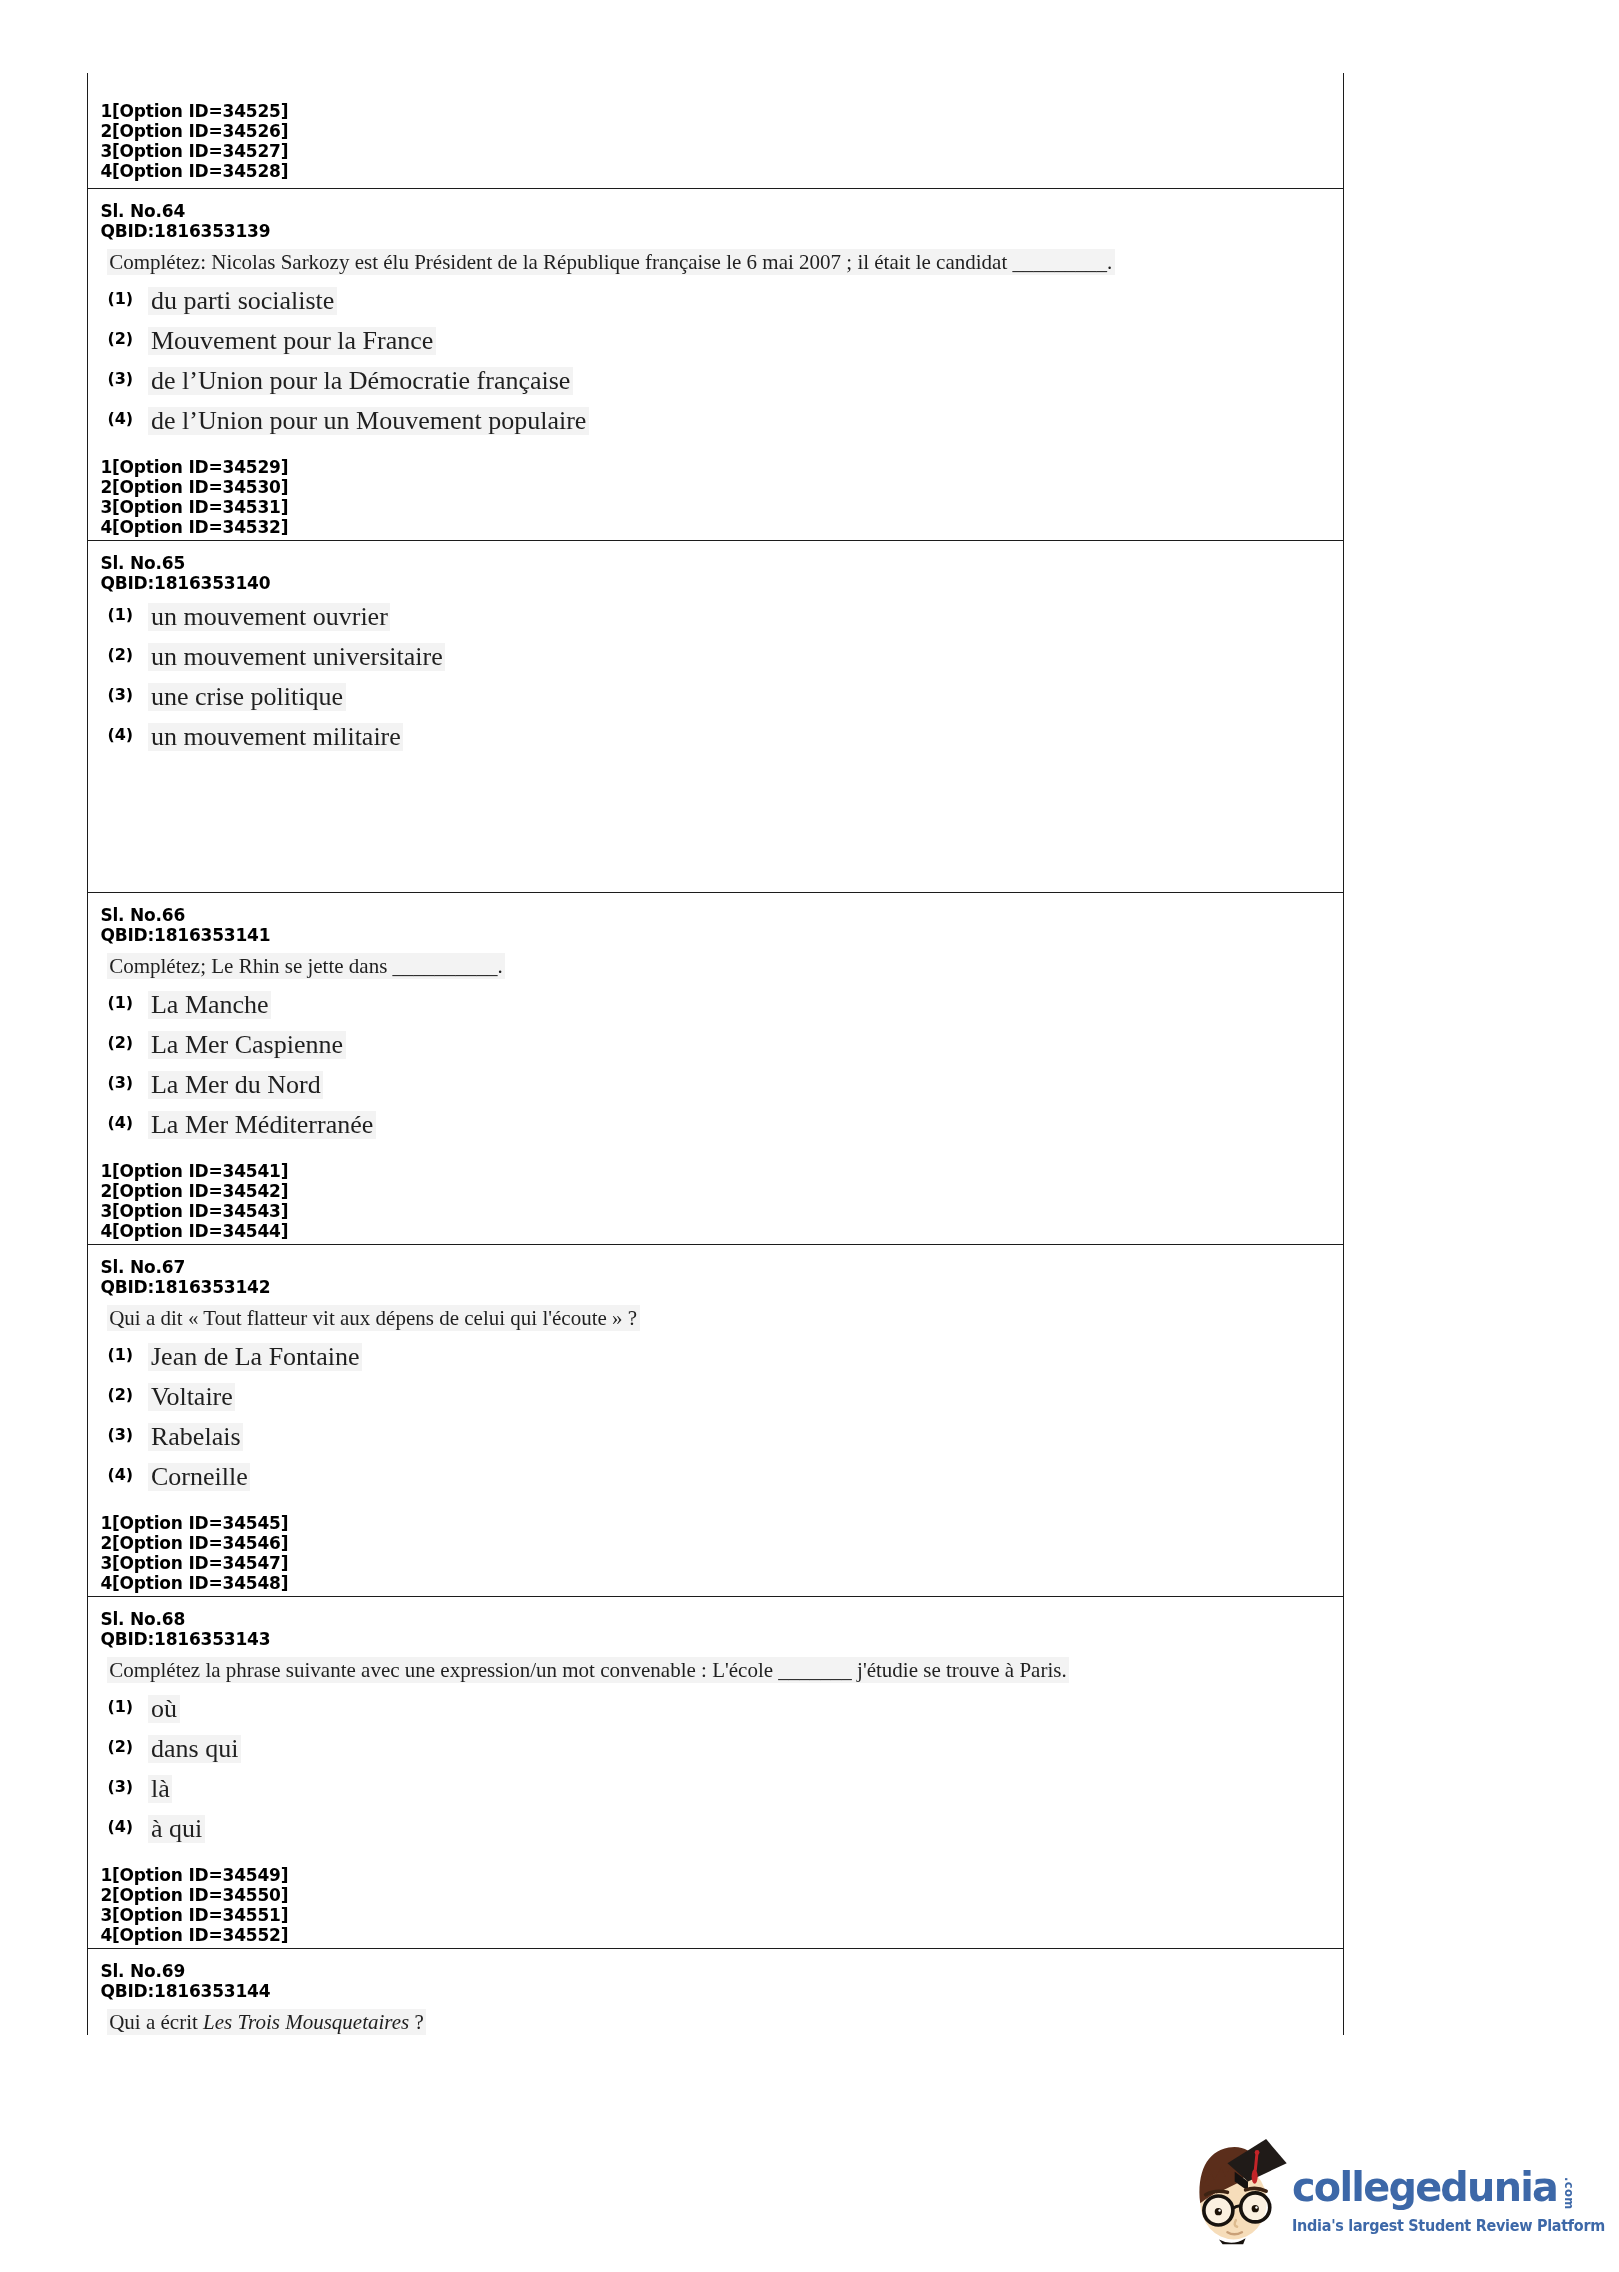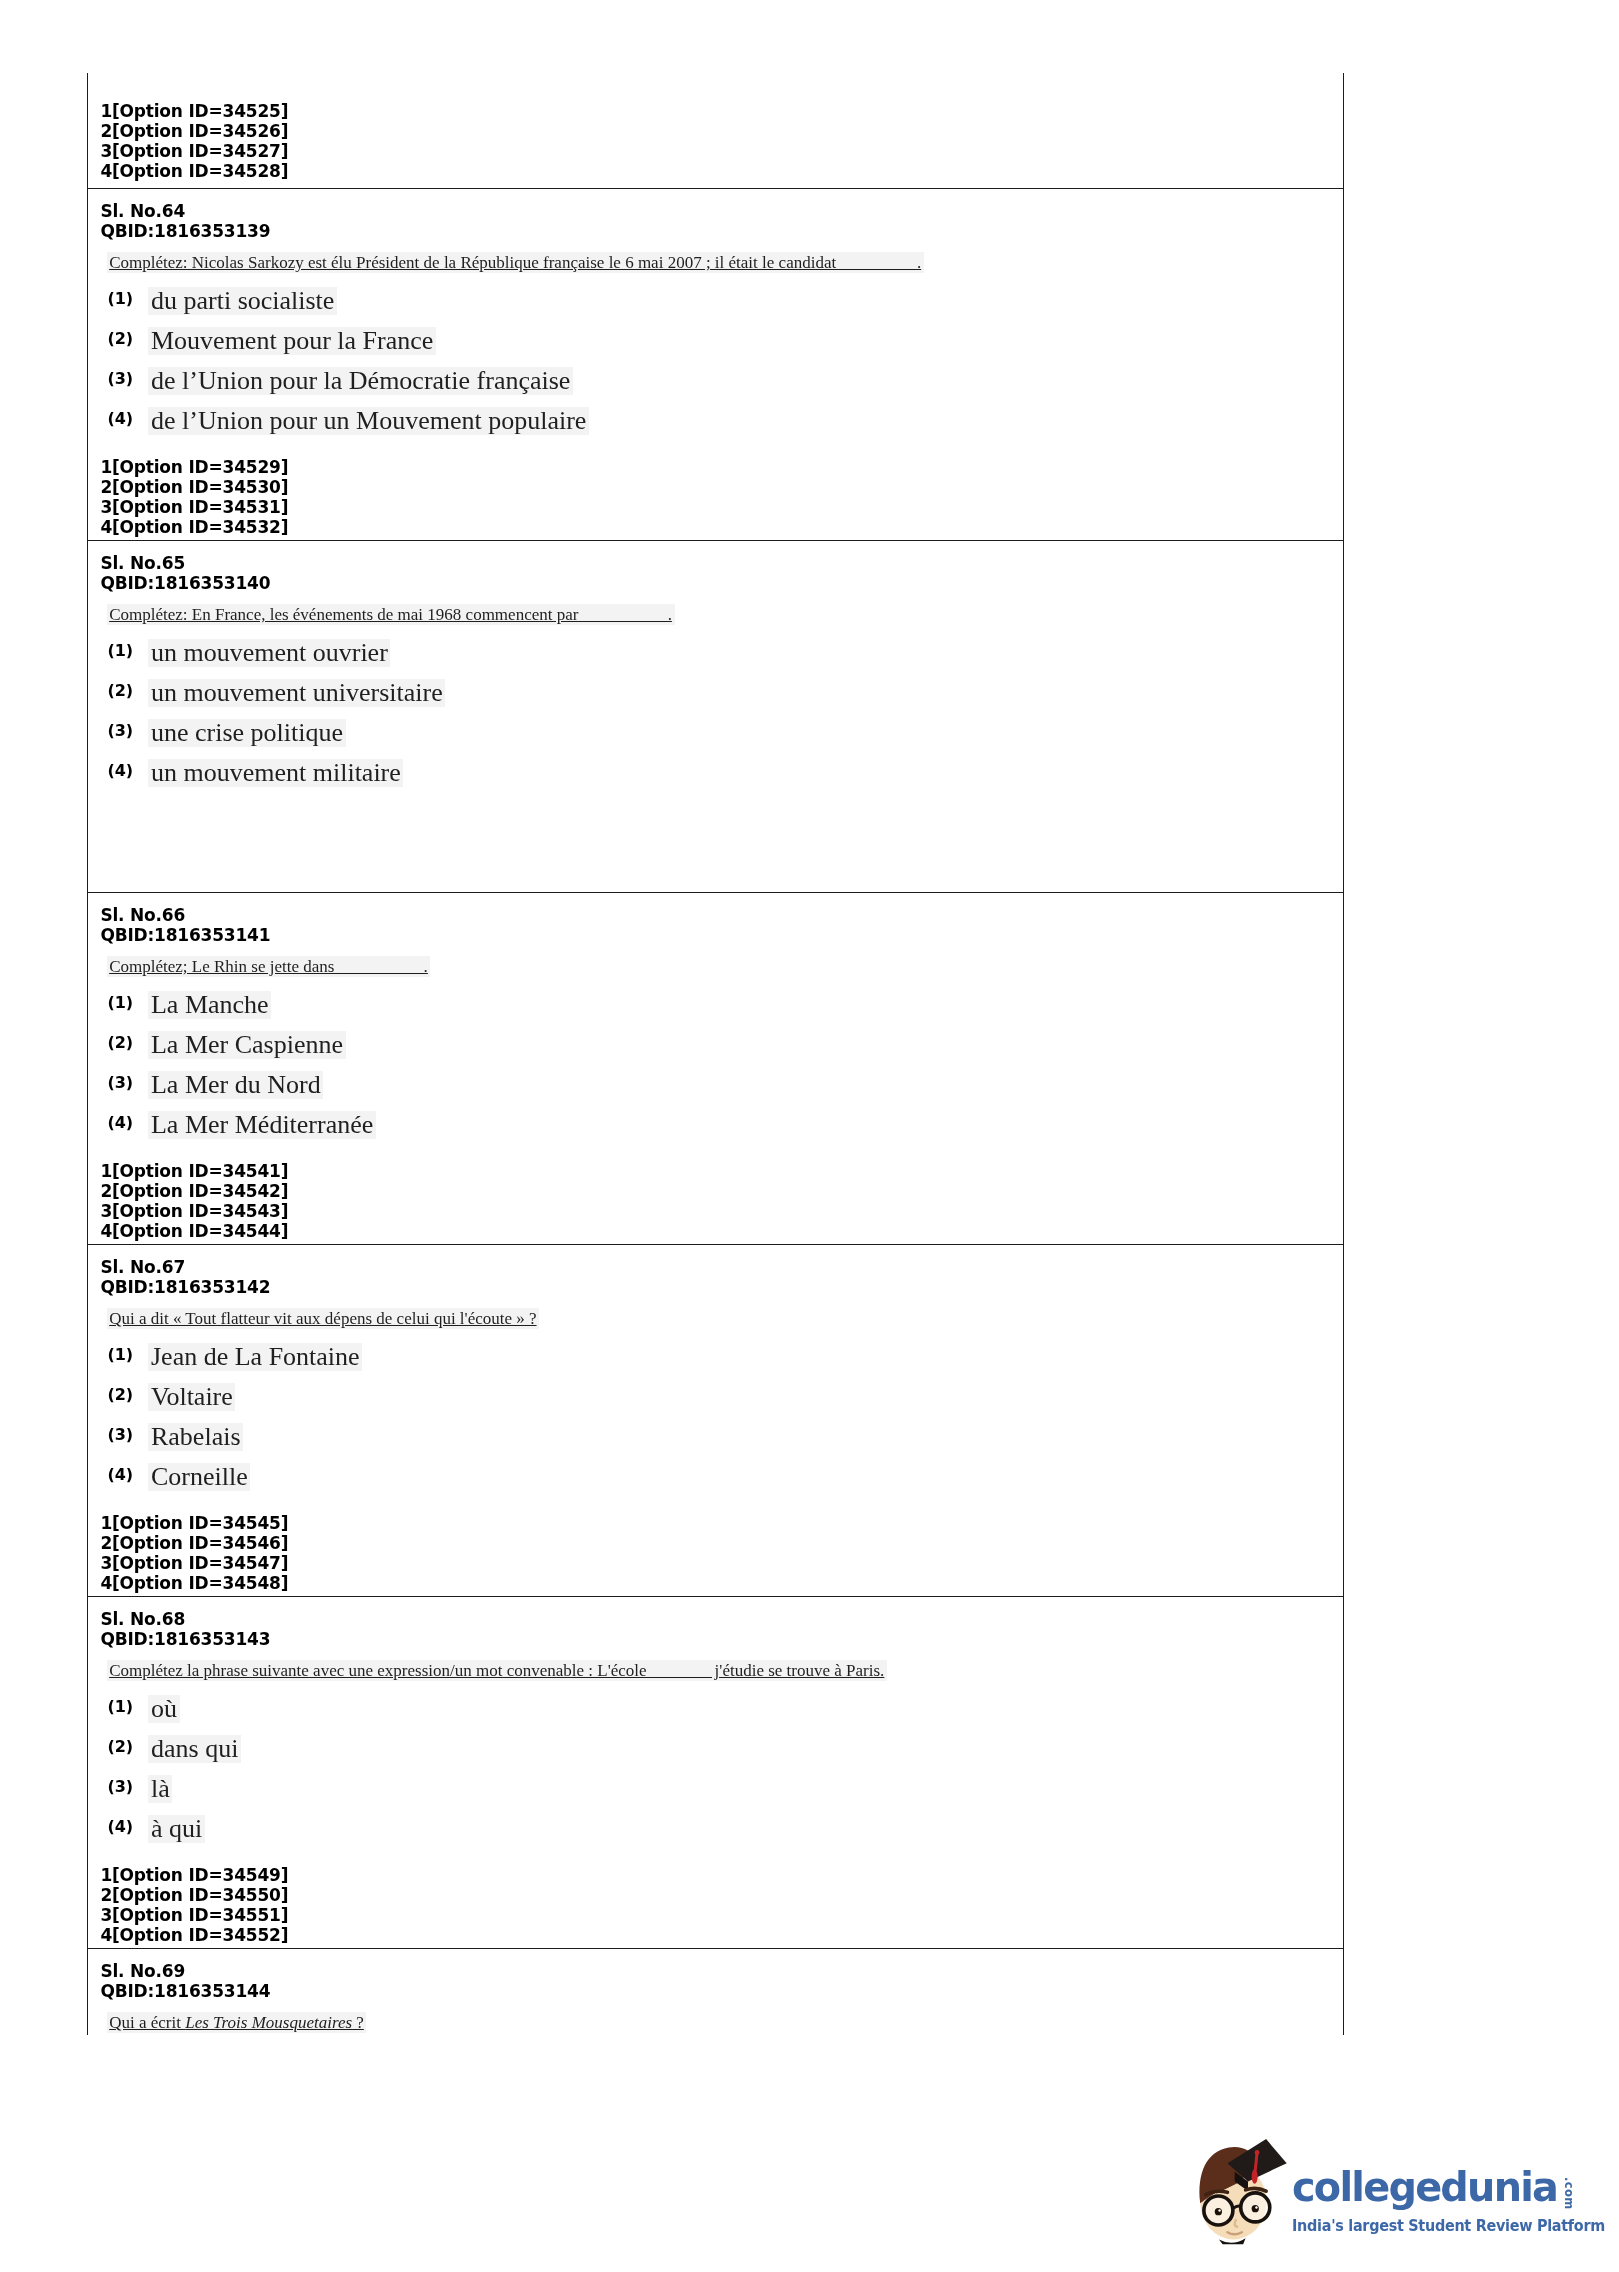--- a/index.html
+++ b/index.html
@@ -39,25 +39,24 @@
     font-family:"DejaVu Sans", sans-serif;
     font-weight:bold;
     font-size:17px;
     line-height:20px;
     color:#000000;
     letter-spacing:-0.2px;
   }
   .question {
     margin:8.8px 0 0 6.2px;
     font-family:"Liberation Serif", serif;
-    font-size:17px;
+    font-size:21px;
     line-height:27px;
     color:#1f1f1f;
     white-space:nowrap;
-    text-decoration:underline;
   }
   .hl { background:#f3f3f3; padding:0.9px 2.6px; }
   .options { margin-top:10.6px; }
   .opt-row {
     display:flex;
     align-items:flex-start;
     height:40px;
     padding-left:7px;
   }
   .opt-num {
@@ -159,21 +158,20 @@
         <div class="oid">1[Option ID=34529]</div>
         <div class="oid">2[Option ID=34530]</div>
         <div class="oid">3[Option ID=34531]</div>
         <div class="oid">4[Option ID=34532]</div>
       </div>
     </section>
 
     <section class="box">
       <div class="sl">Sl. No.65</div>
       <div class="qbid">QBID:1816353140</div>
-      <p class="question"><span class="hl">Complétez: En France, les événements de mai 1968 commencent par __________.</span></p>
       <div class="options">
         <div class="opt-row">
           <span class="opt-num">(1)</span>
           <span class="opt-text hl">un mouvement ouvrier</span>
         </div>
         <div class="opt-row">
           <span class="opt-num">(2)</span>
           <span class="opt-text hl">un mouvement universitaire</span>
         </div>
         <div class="opt-row">

